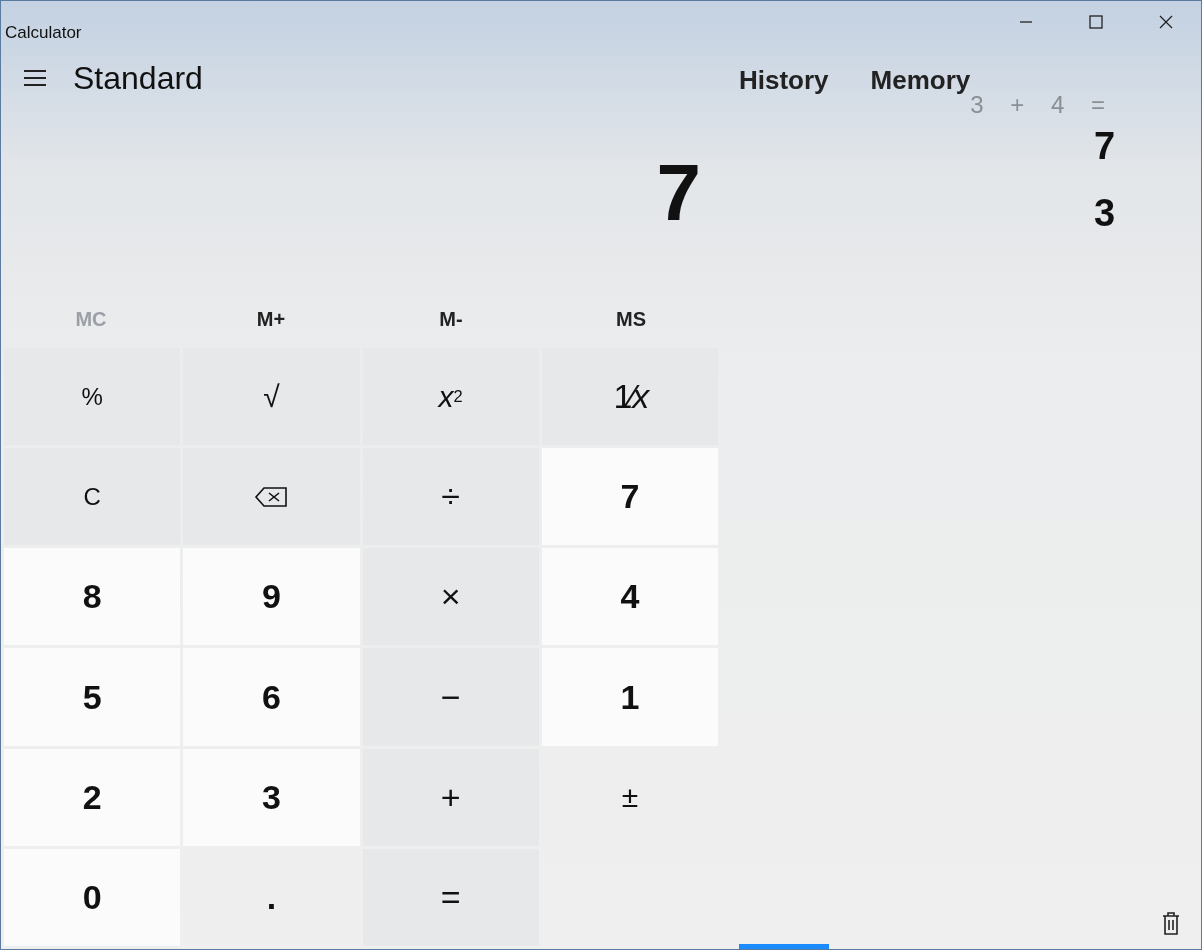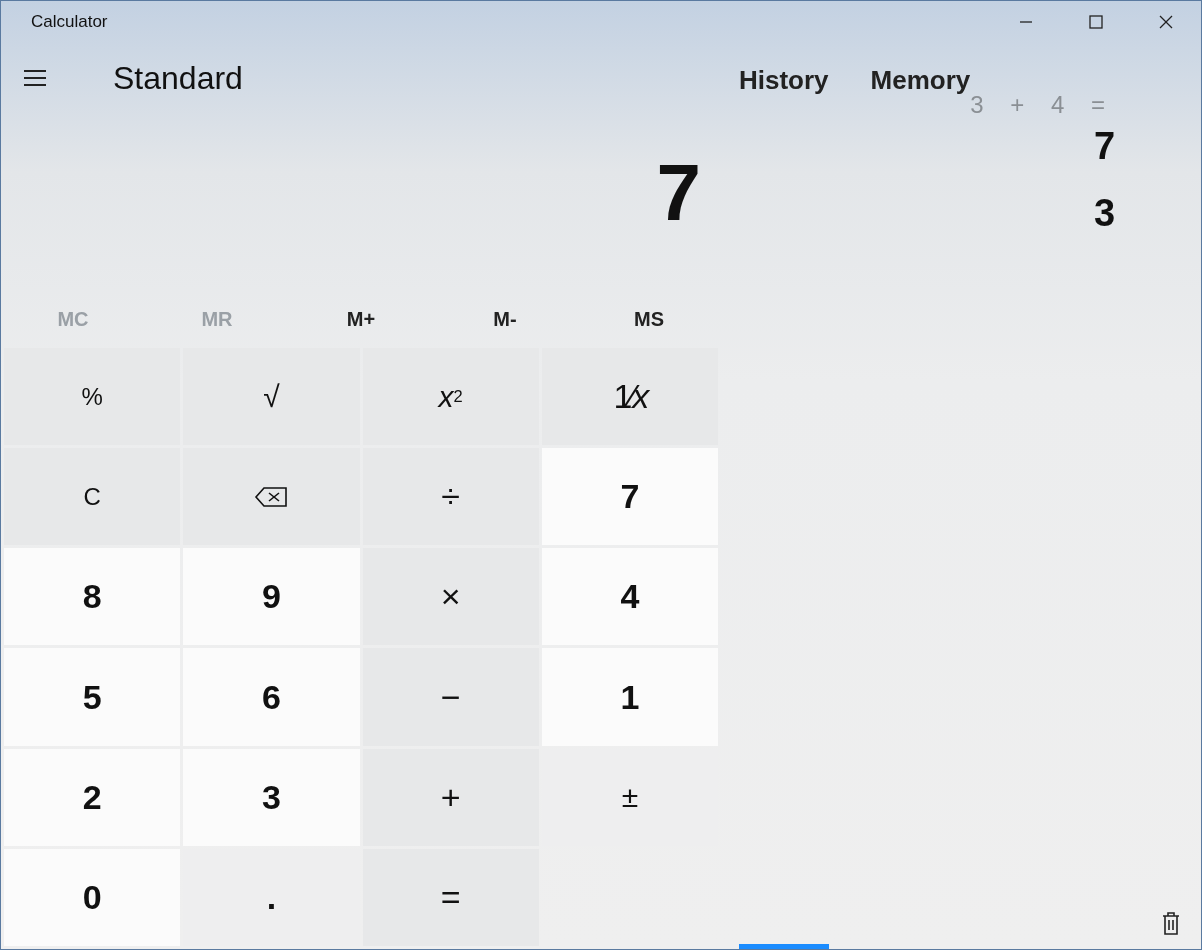--- a/index.html
+++ b/index.html
@@ -6,36 +6,36 @@
   html, body { width: 1202px; height: 950px; overflow: hidden; }
   .window {
     width: 1202px; height: 950px;
     border: 1px solid #5a7aa0;
     background: linear-gradient(to bottom, #c3d1e2 0%, #e3e6e9 18%, #ecedee 40%, #efefef 100%);
     display: flex; flex-direction: column;
     position: relative;
   }
   
   .titlebar {
-    height: 42px; display: flex; align-items: center; justify-content: space-between;
-    padding-left: 30px;
+    height: 42px; display: flex; align-items: flex-end; justify-content: space-between;
+    padding-left: 4px;
   }
   .titlebar-title { font-size: 17px; color: #111; }
   .window-controls { display: flex; height: 100%; }
   .window-btn {
     width: 70px; height: 42px; display: flex; align-items: center; justify-content: center;
     cursor: default;
   }
   .window-btn svg { stroke: #222; stroke-width: 1.3; fill: none; }
   
   .content { flex: 1; display: flex; }
   .calc-pane { width: 720px; display: flex; flex-direction: column; }
   .side-pane { flex: 1; display: flex; flex-direction: row; padding-top: 22px; position: relative; }
   
-  .mode-header { display: flex; align-items: center; height: 70px; padding-left: 12px; gap: 40px; }
+  .mode-header { display: flex; align-items: center; height: 70px; padding-left: 12px; }
   .hamburger { width: 44px; height: 44px; display: flex; align-items: center; justify-content: center; }
   .hamburger svg { stroke: #222; stroke-width: 2; }
   .mode-title { font-size: 32px; font-weight: 400; color: #111; margin-left: 16px; }
   
   .display {
     height: 180px; display: flex; align-items: flex-start; justify-content: flex-end;
     padding-right: 20px; padding-top: 40px;
   }
   .display-value { font-size: 80px; font-weight: 700; color: #111; line-height: 1; }
   
@@ -116,21 +116,20 @@
         </div>
         <div class="mode-title">Standard</div>
       </div>
 
       <div class="display">
         <div class="display-value">7</div>
       </div>
 
       <div class="mem-row">
         <div class="mem-btn disabled">MC</div>
-        <div class="mem-btn disabled">MR</div>
         <div class="mem-btn">M+</div>
         <div class="mem-btn">M-</div>
         <div class="mem-btn">MS</div>
       </div>
 
       <div class="keypad">
 
         <div class="key func plain">%</div>
         <div class="key func plain" style="font-size:30px;">√</div>
         <div class="key func">

